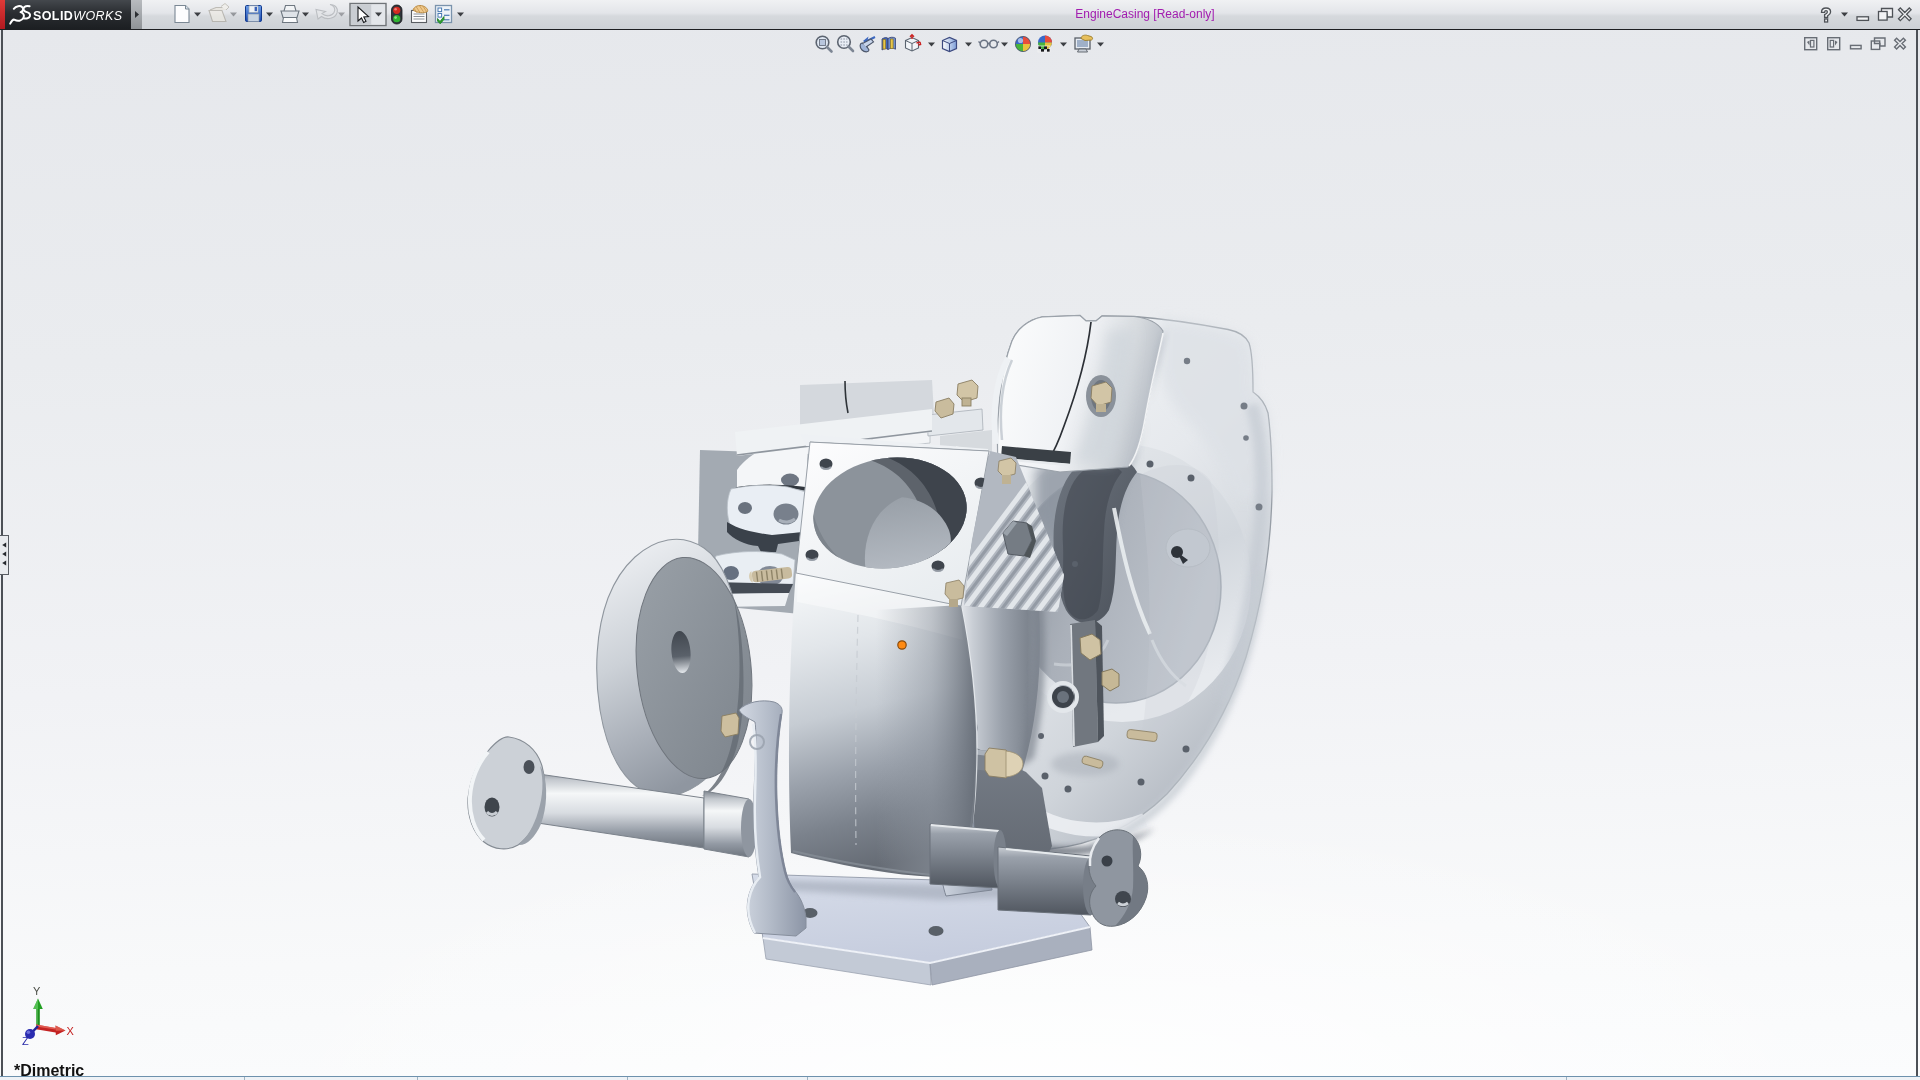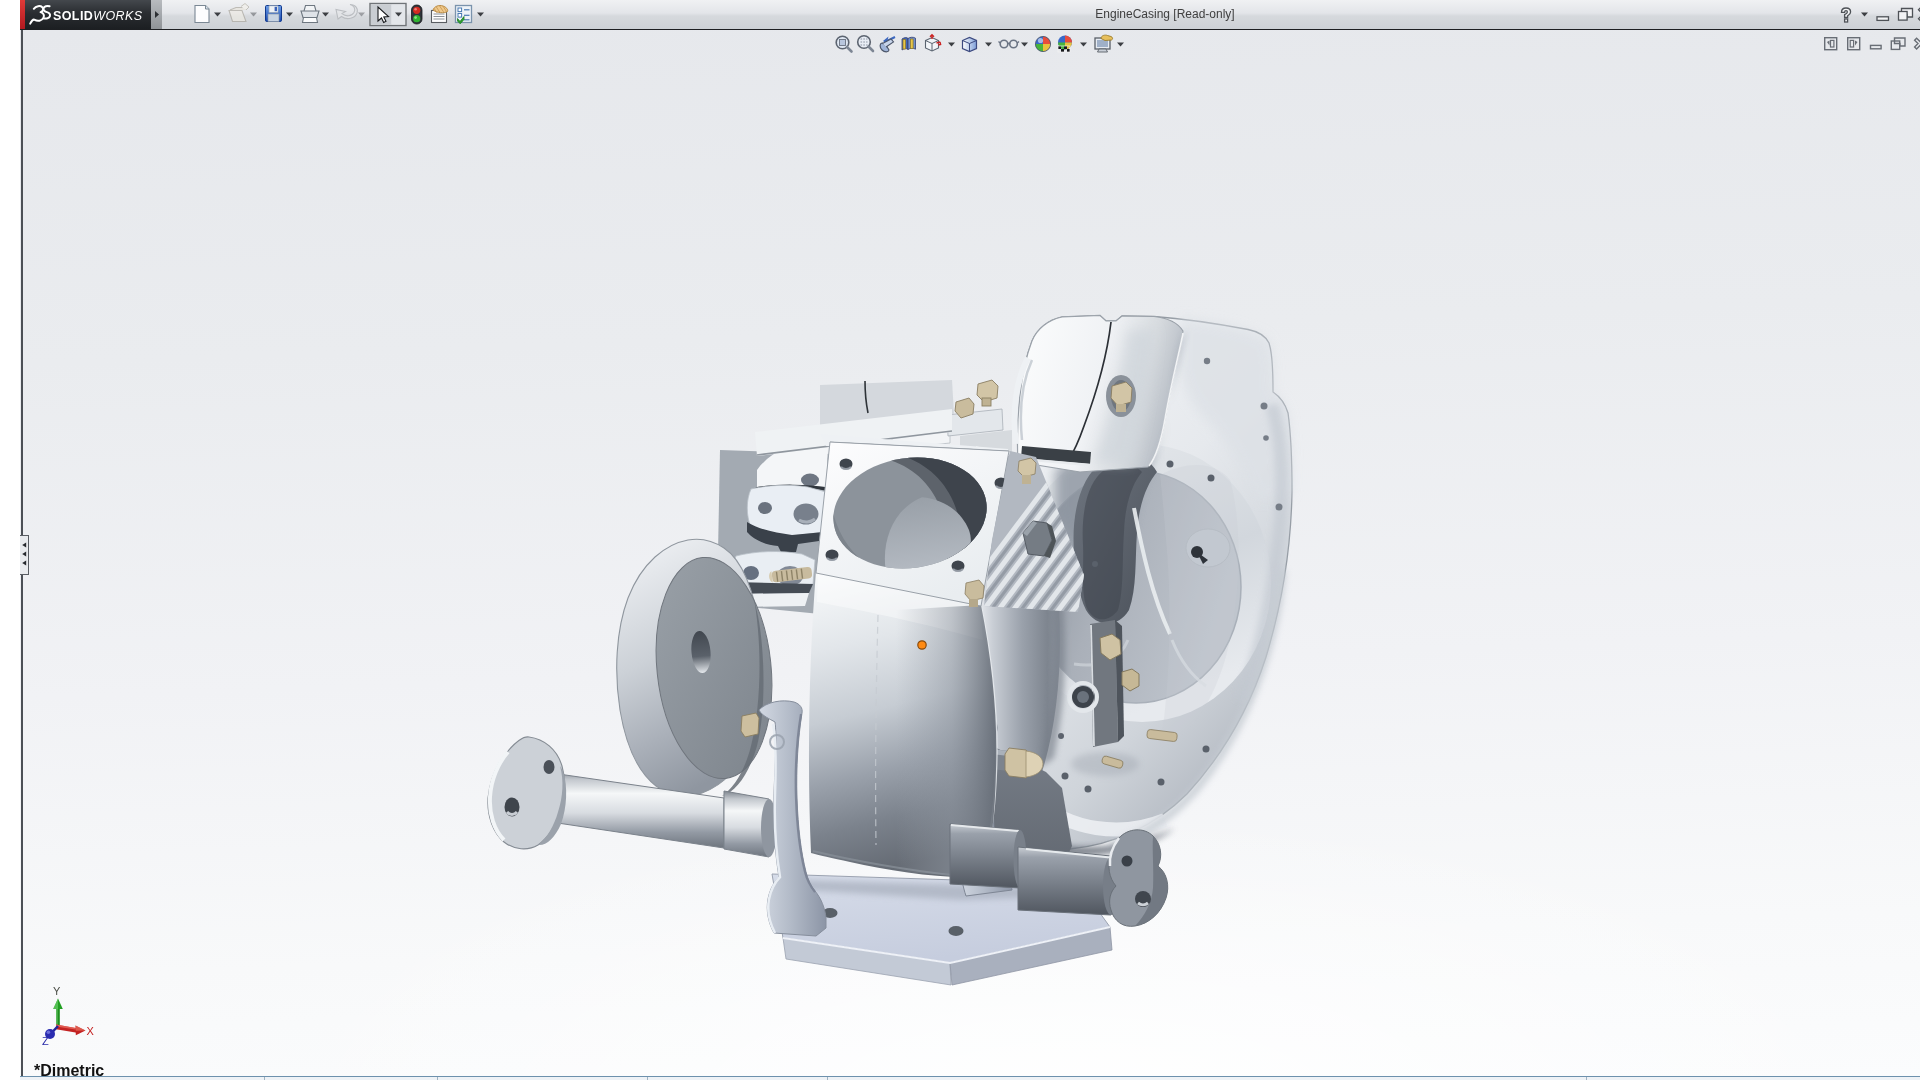--- a/index.html
+++ b/index.html
@@ -1,29 +1,29 @@
 <!DOCTYPE html>
 <html><head>
 <meta charset="utf-8">
 <style>
   html,body{margin:0;padding:0;width:1920px;height:1080px;overflow:hidden;
     font-family:"Liberation Sans",sans-serif;}
-  #root{position:absolute;left:0;top:0;width:1880px;height:1080px;background:#fff;margin-left:20px;}
+  #root{position:absolute;left:0;top:0;width:1880px;height:1080px;background:#fff;}
   
   #titlebar{position:absolute;left:0;top:0;width:1920px;height:29px;
     background:linear-gradient(to bottom,#f0f1f3 0%,#e3e5e9 45%,#d6d9dd 55%,#cdd1d6 100%);}
   #tbline{position:absolute;left:0;top:29px;width:1920px;height:1px;background:#1d1f22;}
   #redstrip{position:absolute;left:0;top:0;width:5px;height:29px;
     background:linear-gradient(to bottom,#e03a38,#b21a20);}
   #logoblock{position:absolute;left:5px;top:0;width:126px;height:29px;
     background:linear-gradient(to bottom,#44484d 0%,#2a2d31 45%,#1c1f22 100%);}
   #logotab{position:absolute;left:131px;top:0;width:11px;height:29px;
     background:linear-gradient(to bottom,#b8bbbf,#8f9397);}
   #title-text{position:absolute;left:1075px;top:7px;width:140px;text-align:center;
-    font-size:12px;color:#404040;}
+    font-size:12px;color:#a21caf;}
   
   #viewport{position:absolute;left:0;top:30px;width:1920px;height:1047px;
     background:
       radial-gradient(ellipse 1400px 500px at 55% 103%, rgba(255,255,255,0.9) 0%, rgba(255,255,255,0) 60%),
       linear-gradient(178deg,#e6e8ec 0%,#eaecef 30%,#f1f2f5 60%,#f8f9fa 85%,#fbfcfd 100%);}
   #vleft{position:absolute;left:1px;top:30px;width:2px;height:1047px;background:#4c5056;}
   #vright{position:absolute;left:1916px;top:30px;width:2px;height:1047px;background:#4c5056;}
   
   #lefttab{position:absolute;left:0px;top:535px;width:8px;height:38px;
     background:#e9ebee;border:1px solid #595d63;border-left:none;}

